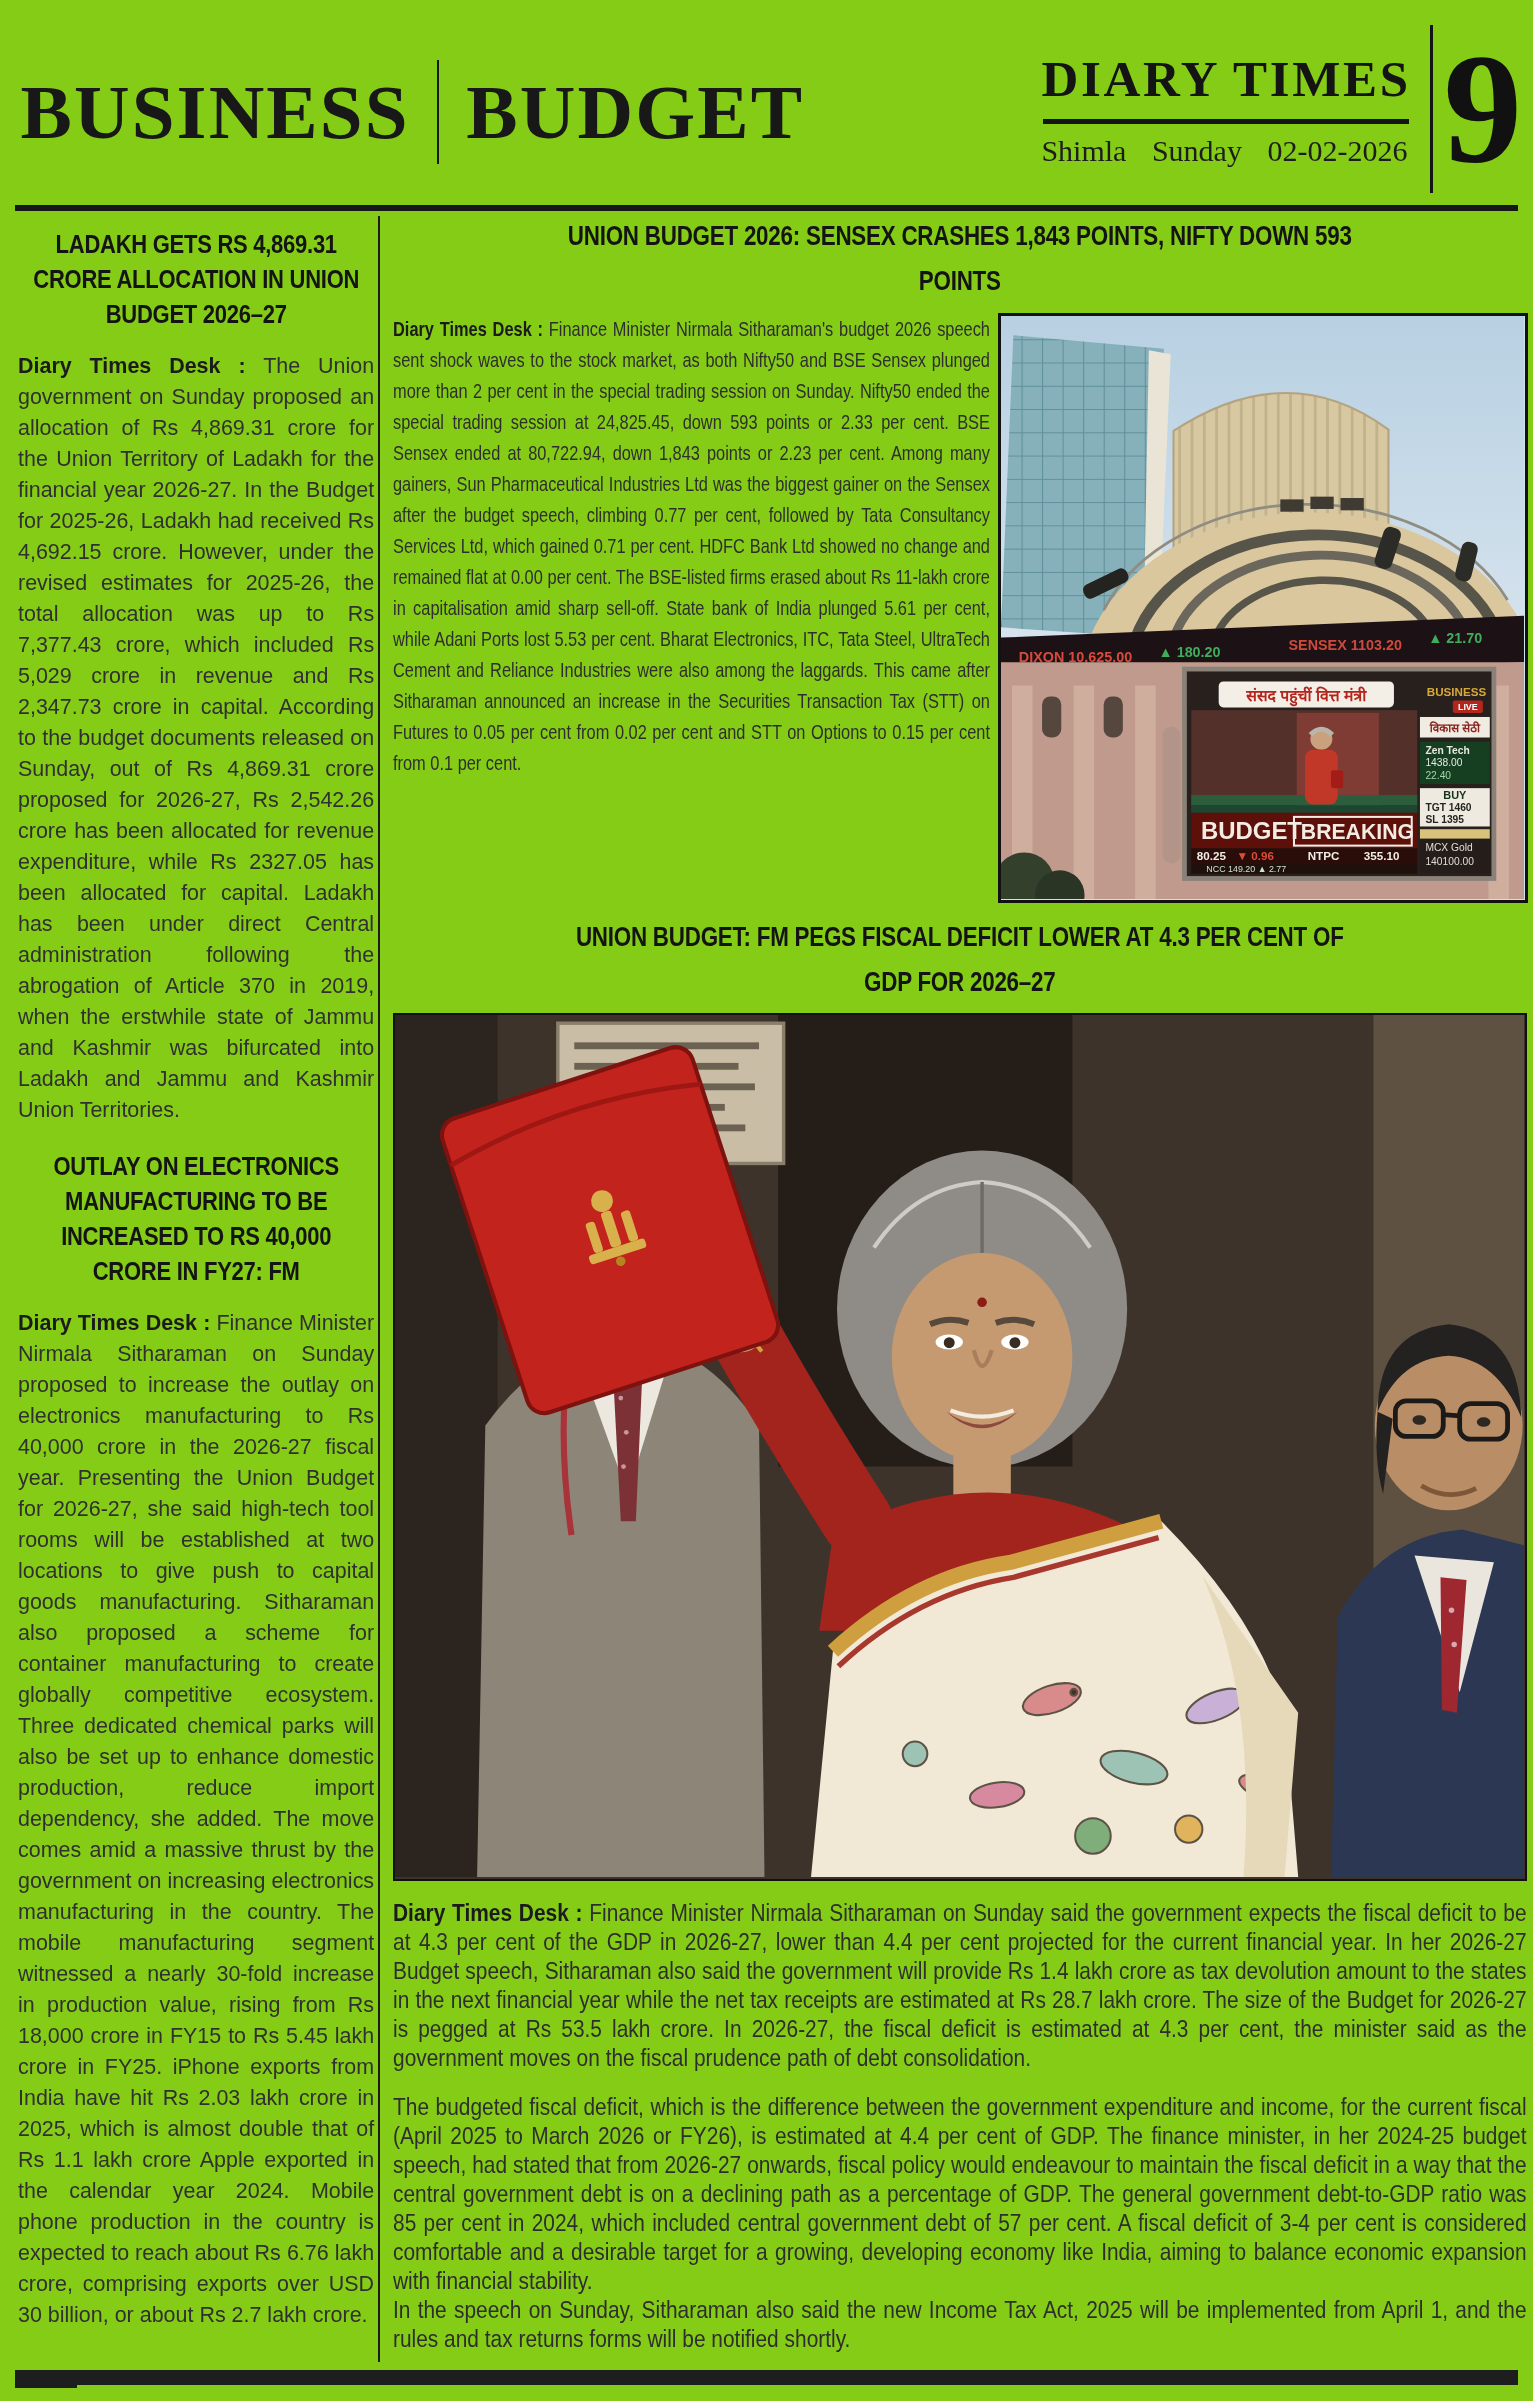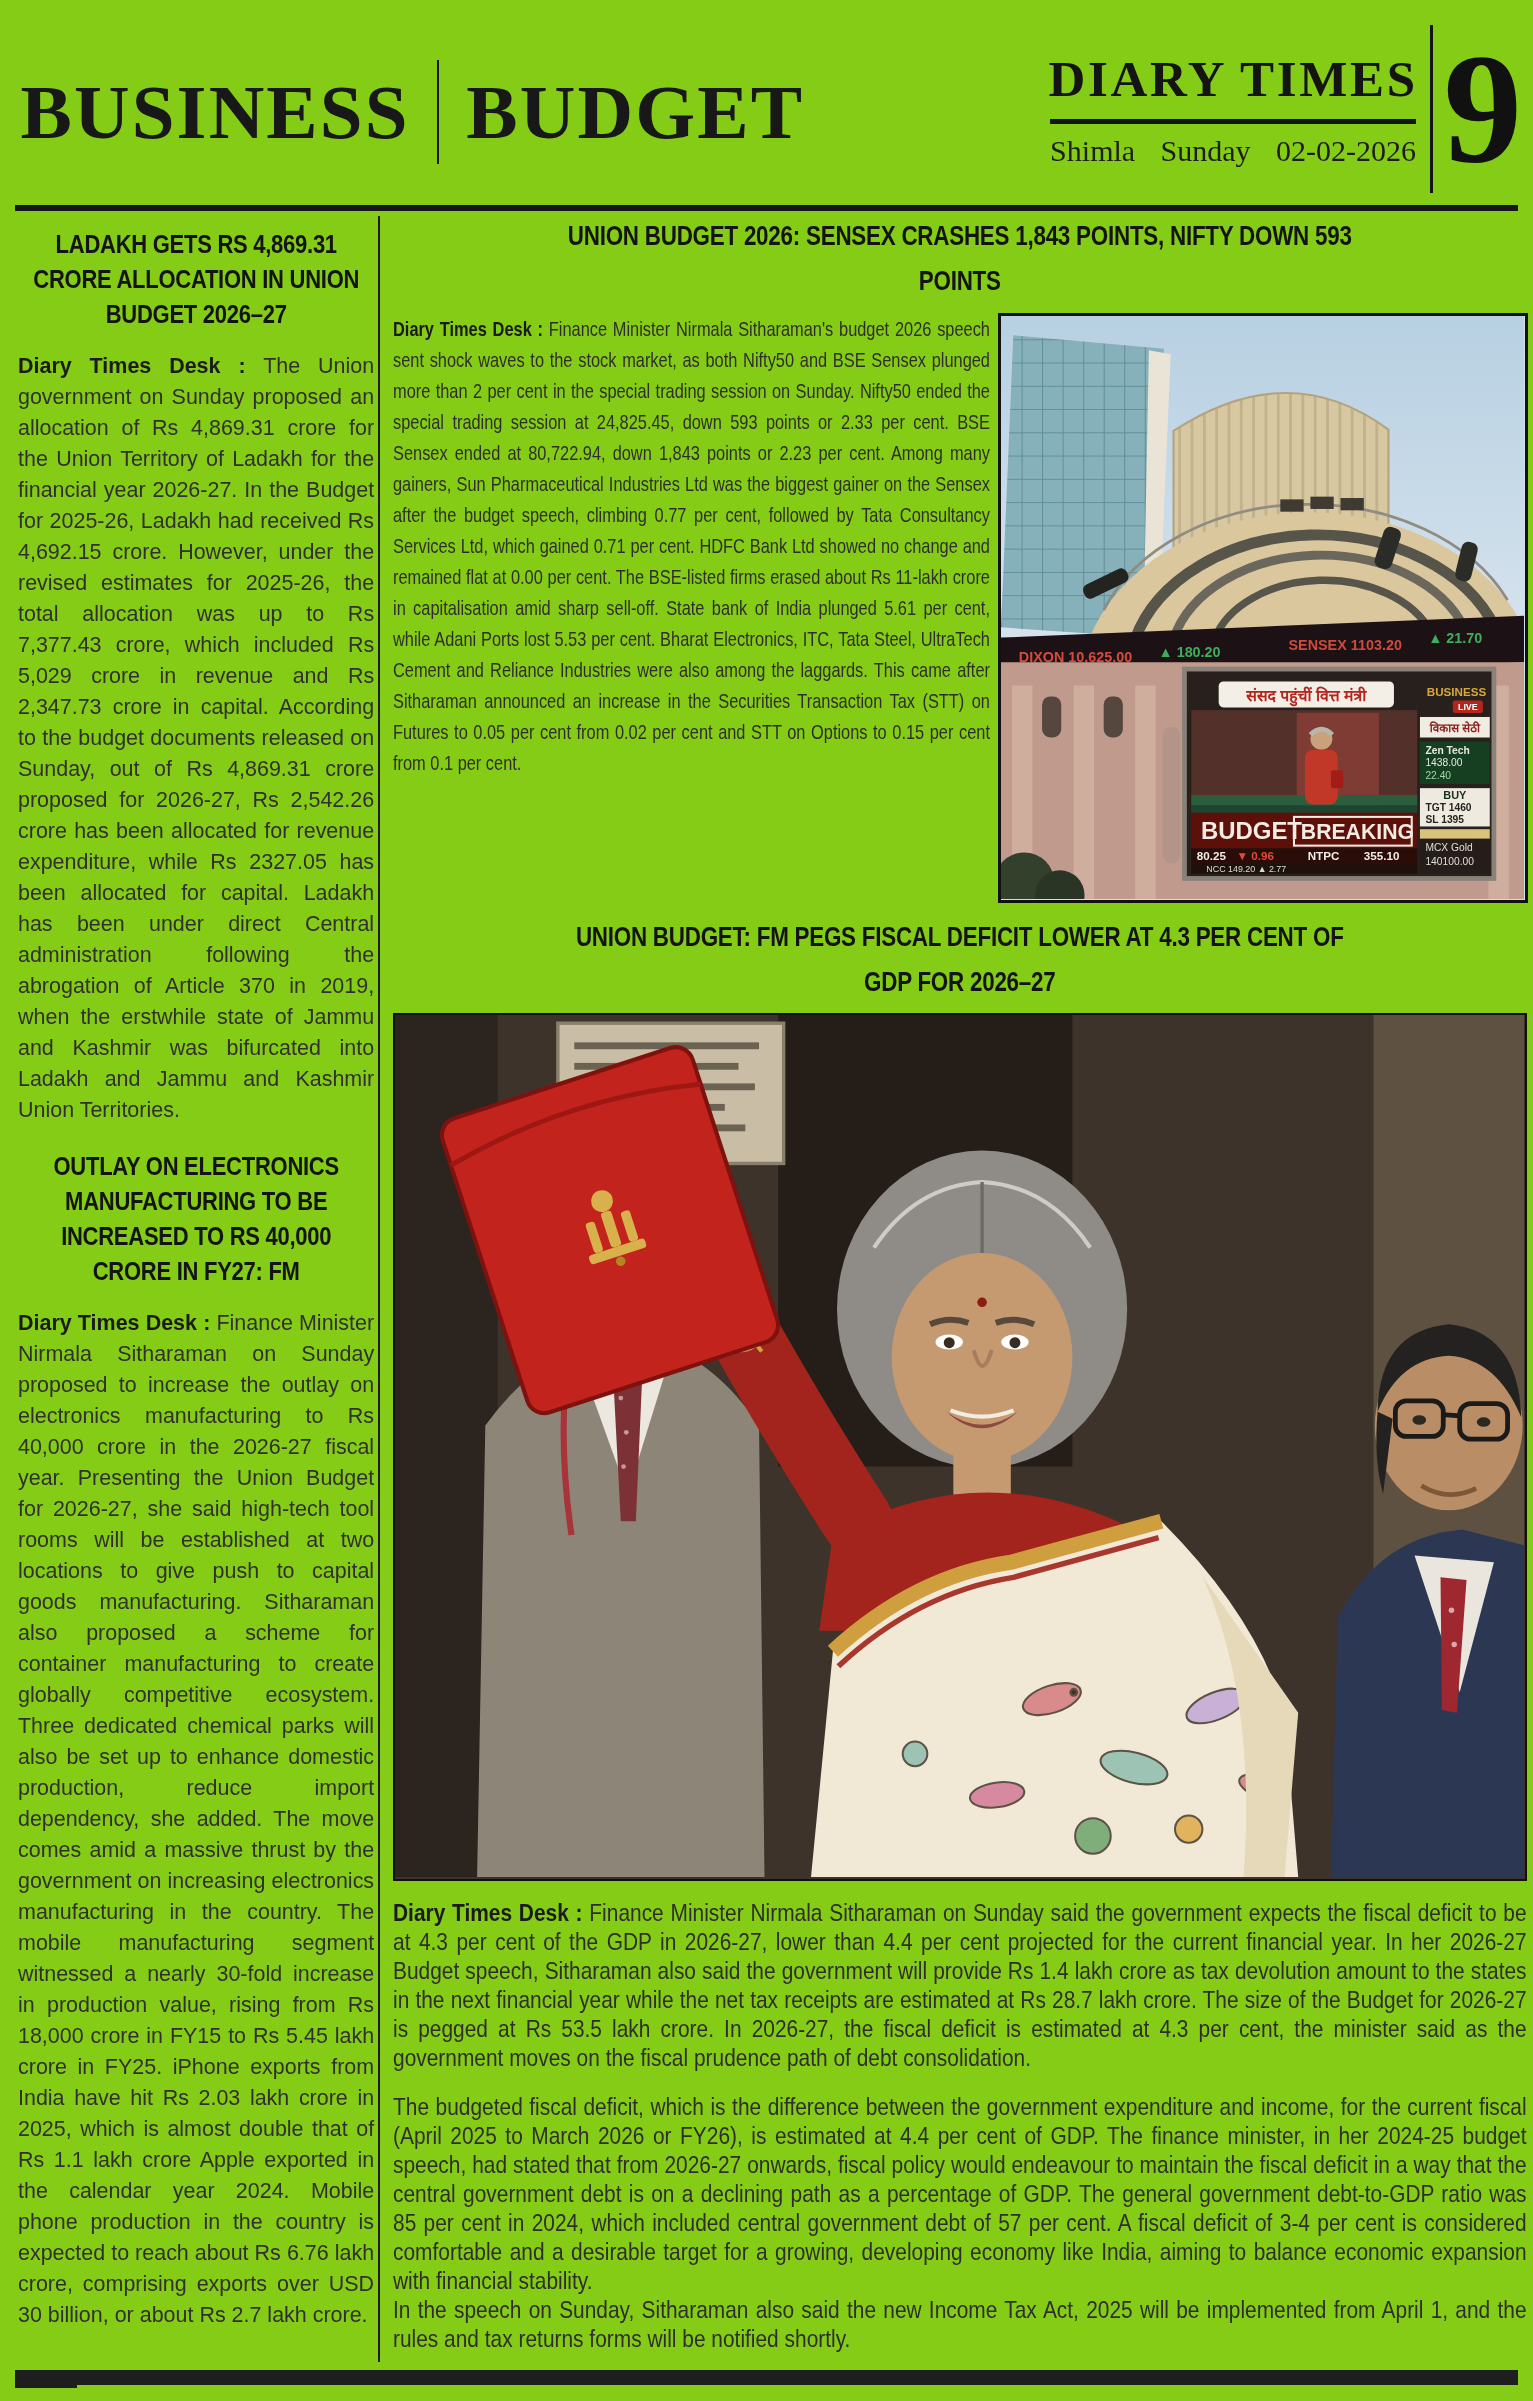--- a/index.html
+++ b/index.html
@@ -4,21 +4,21 @@
 <style>
   html,body{margin:0;padding:0;background:#e8e8e8;}
   .page{position:relative;width:1533px;height:2401px;background:#84cc16;overflow:hidden;
         font-family:"Liberation Sans",sans-serif;color:#2a2a2a;}
   
   .mast-left{position:absolute;left:20.5px;top:60px;display:flex;align-items:center;gap:27px;}
   .section-name{font-family:"Liberation Serif",serif;font-size:77px;font-weight:700;
                 letter-spacing:2.1px;color:#181818;line-height:1;}
   .section-divider{width:2.7px;height:104px;background:#181818;}
   .mast-right{position:absolute;right:11px;top:24.6px;display:flex;align-items:center;}
-  .brand-block{text-align:center;margin-right:12px;}
+  .brand-block{margin-right:19px;}
   .brand-name{font-family:"Liberation Serif",serif;font-size:51px;font-weight:700;
               letter-spacing:2.7px;color:#141414;white-space:nowrap;}
   .brand-rule{height:5.5px;background:#141414;margin:11px 1.4px 9.6px;}
   .dateline{font-family:"Liberation Serif",serif;font-size:30px;color:#1d1d1d;
             word-spacing:18px;white-space:nowrap;}
   .pagenum-divider{width:2.7px;height:168px;background:#141414;margin-right:11px;}
   .page-number{font-family:"Liberation Serif",serif;font-size:157px;font-weight:700;
                line-height:157px;color:#111;}
   .header-rule{position:absolute;top:205px;left:15px;right:15px;height:5.5px;background:#171717;}
   

